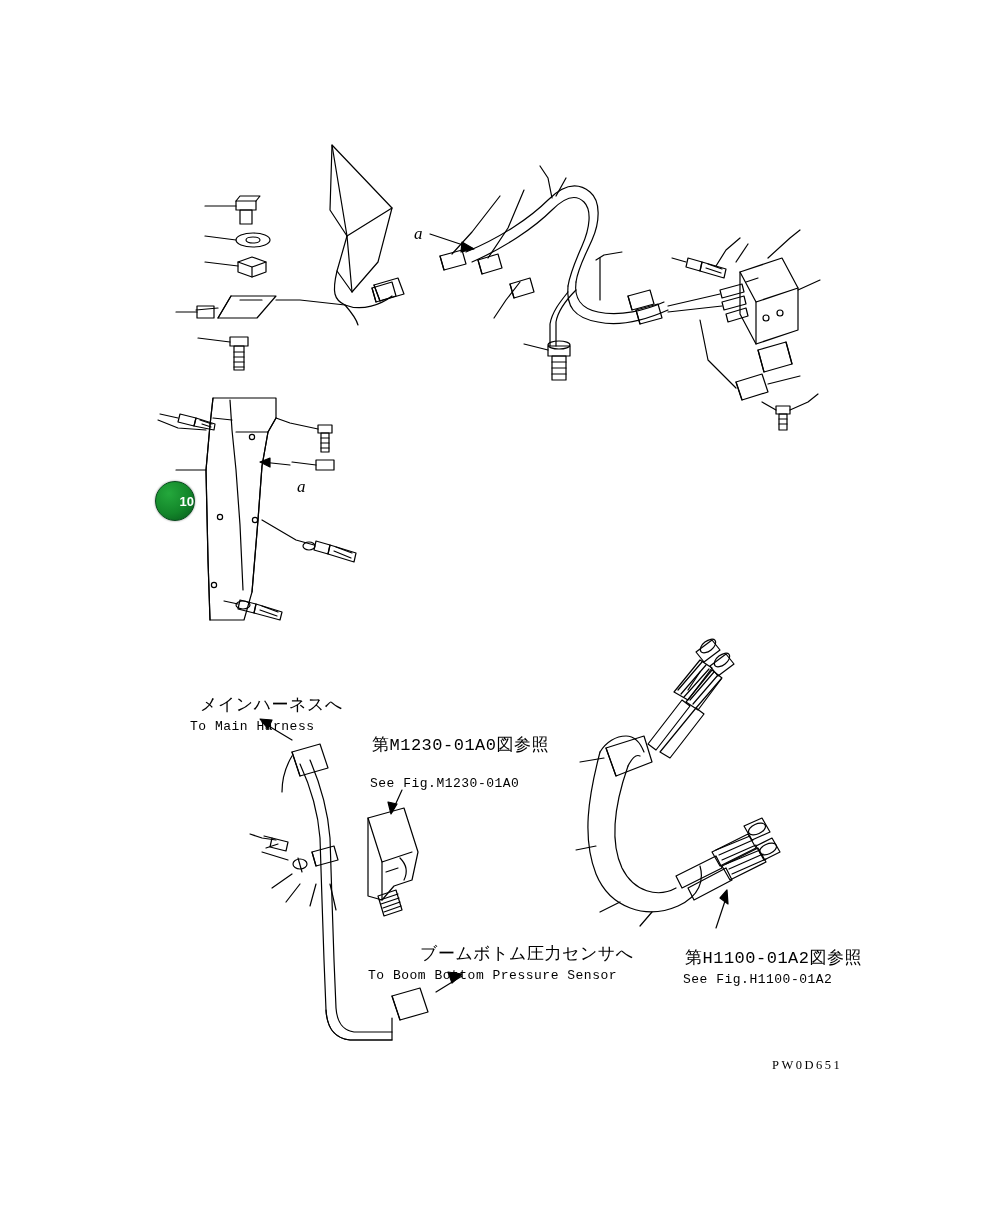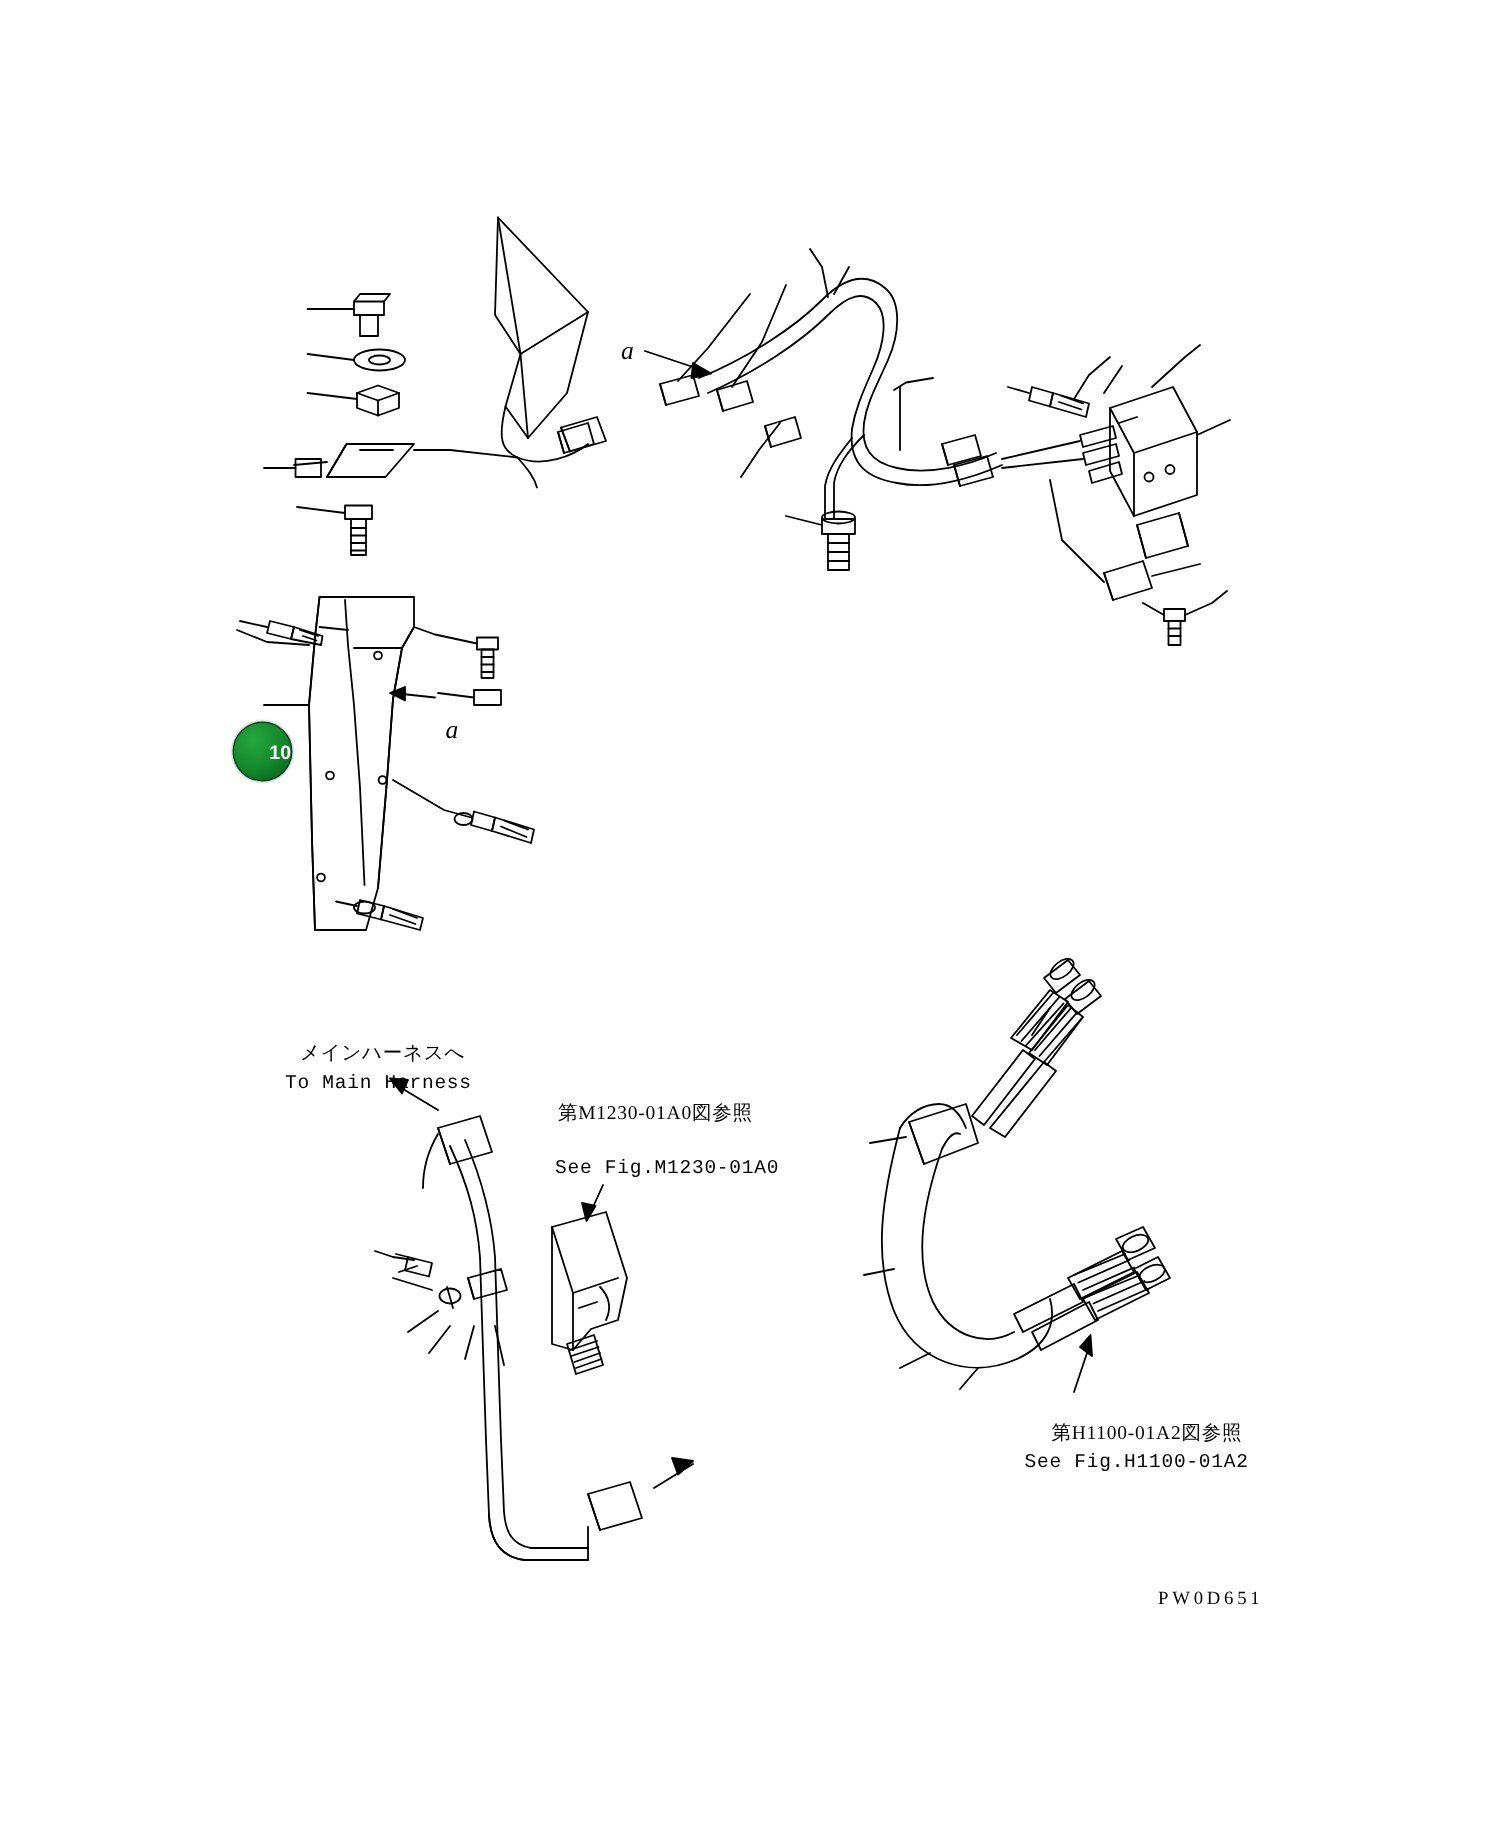--- a/index.html
+++ b/index.html
@@ -26,22 +26,22 @@
   }
   .lbl {
     position: absolute;
     font-family: "Liberation Mono", monospace;
     font-size: 13px;
     letter-spacing: 0.5px;
     color: #000000;
     white-space: nowrap;
   }
   .lbl-jp {
-    font-family: Liberation Serif, serif;
-    font-size: 13px;
+    font-family: Liberation Mono, monospace;
+    font-size: 17px;
     letter-spacing: 0.5px;
   }
   .lbl-code {
     font-family: Liberation Serif, serif;
     font-size: 12.5px;
     letter-spacing: 2.5px;
   }
   .callout {
     position: absolute;
     width: 38px;
@@ -341,21 +341,25 @@
   <div style="position:absolute; left:190px; top:693px;">
     <div class="lbl lbl-jp" style="position:relative; left:10px; top:0;">メインハーネスへ</div>
     <div class="lbl" style="position:relative; left:0; top:3px;">To Main Harness</div>
   </div>
 
   <div style="position:absolute; left:370px; top:733px;">
     <div class="lbl lbl-jp" style="position:relative; left:2px; top:0;">第M1230-01A0図参照</div>
     <div class="lbl" style="position:relative; left:0; top:20px;">See Fig.M1230-01A0</div>
   </div>
 
+  <div style="position:absolute; left:368px; top:942px;">
+    <div class="lbl lbl-jp" style="position:relative; left:52px; top:0;">ブームボトム圧力センサへ</div>
+    <div class="lbl" style="position:relative; left:0; top:3px;">To Boom Bottom Pressure Sensor</div>
+  </div>
 
   <div style="position:absolute; left:683px; top:946px;">
-    <div class="lbl lbl-jp" style="position:relative; left:2px; top:0;margin-left:16px;">第H1100-01A2図参照</div>
+    <div class="lbl lbl-jp" style="position:relative; left:2px; top:0;">第H1100-01A2図参照</div>
     <div class="lbl" style="position:relative; left:0; top:3px;font-family:Liberation Mono, monospace;">See Fig.H1100-01A2</div>
   </div>
 
   <div class="lbl lbl-code" style="left:772px; top:1058px;">PW0D651</div>
 
 </div>
 
 </body></html>

